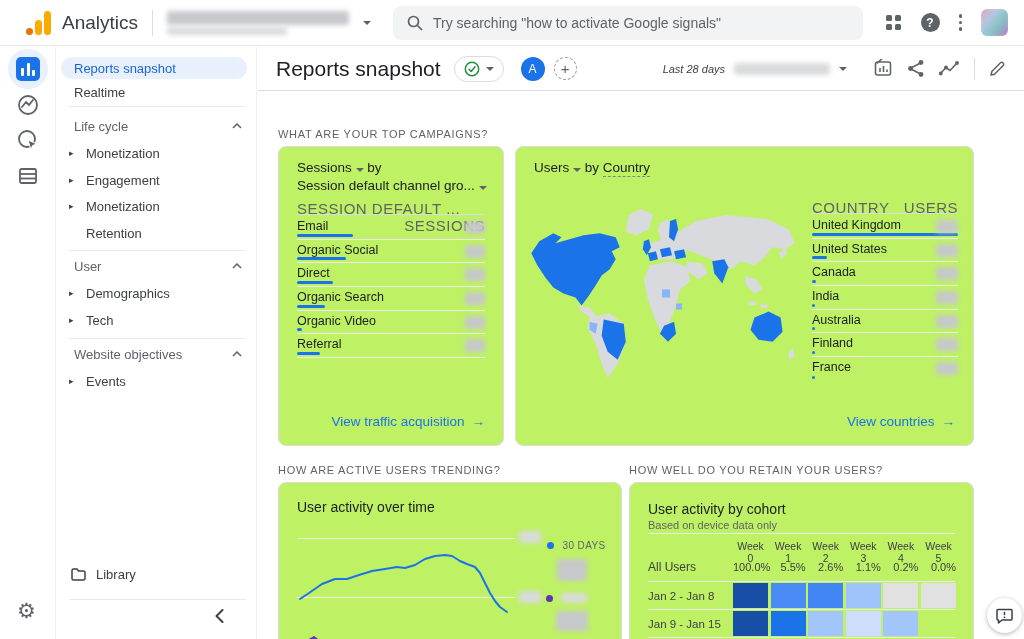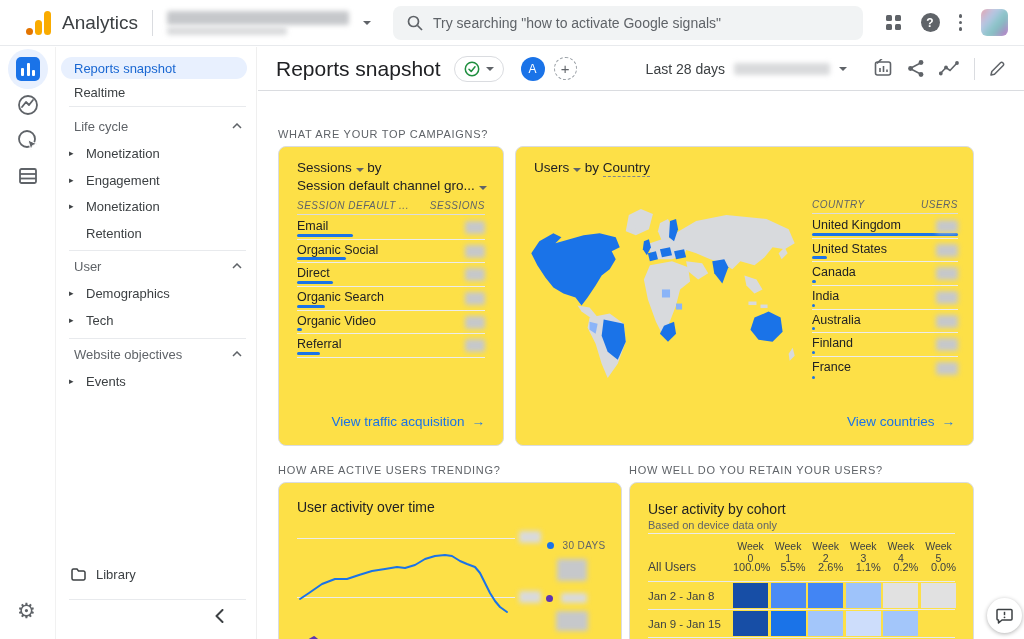--- a/index.html
+++ b/index.html
@@ -63,30 +63,30 @@
   .main-header { position:absolute; left:0; top:0; right:0; height:44px; border-bottom:1px solid #dadce0;
                  display:flex; align-items:center; padding:0 18px; }
   .mh-title { font-size:21px; color:#202124; }
   .mh-pill { margin-left:13px; width:50px; height:26px; border:1px solid #dadce0; border-radius:14px;
              display:flex; align-items:center; justify-content:center; gap:6px; }
   .mh-avatar { margin-left:17px; width:24px; height:24px; border-radius:50%; background:#1a73e8; color:#fff;
                font-size:12px; display:flex; align-items:center; justify-content:center; }
   .mh-add { margin-left:9px; width:23px; height:23px; border-radius:50%; border:1px dashed #9aa0a6; color:#5f6368;
             font-size:15px; display:flex; align-items:center; justify-content:center; }
   .mh-right { margin-left:auto; display:flex; align-items:center; gap:9px; }
-  .date-label { font-size:14px; color:#3c4043; }
+  .date-label { font-size:11px; color:#3c4043;font-style:italic; }
   .mh-icons { display:flex; align-items:center; gap:14px; margin-left:18px; }
   .mh-vsep { width:1px; height:22px; background:#dadce0; }
 
   .body { position:absolute; left:0; top:45px; right:0; bottom:0; overflow:hidden;margin-top:24px; }
   .sec-head { position:absolute; font-size:11px; font-weight:500; letter-spacing:.7px; color:#5f6368; }
-  .card { position:absolute; background:#fde047; border:1px solid #dadce0; border-radius:8px; }
+  .card { position:absolute; background:#bef264; border:1px solid #dadce0; border-radius:8px; }
   .card-title { font-size:14px; color:#202124; }
   .metric { font-size:13.5px; color:#202124; }
-  .colhead { font-size:10px; letter-spacing:.5px; color:#5f6368;font-style:italic; }
+  .colhead { font-size:15px; letter-spacing:.5px; color:#5f6368; }
   .crow { position:relative; height:23.7px; border-bottom:1px solid #ececec; }
   .crow .lbl { position:absolute; left:0; top:3px; font-size:12.5px; color:#202124; }
   .crow .bar { position:absolute; left:0; bottom:2px; height:3px; background:#1a73e8; border-radius:1.5px; }
   .crow .val { position:absolute; right:0; top:5px; width:20px; height:13px; }
   .view-link { position:absolute; font-size:13.5px; font-weight:500; color:#1a73e8; display:flex; align-items:center; gap:7px; }
   .dash-underline { border-bottom:1px dashed #80868b; padding-bottom:1px; }
 
   .grid-line { position:absolute; height:1px; background:#ebebeb; }
   .legend-dot { width:7px; height:7px; border-radius:50%; display:inline-block; }
   .wk { position:absolute; width:35px; text-align:center; font-size:10.5px; color:#3c4043; }

